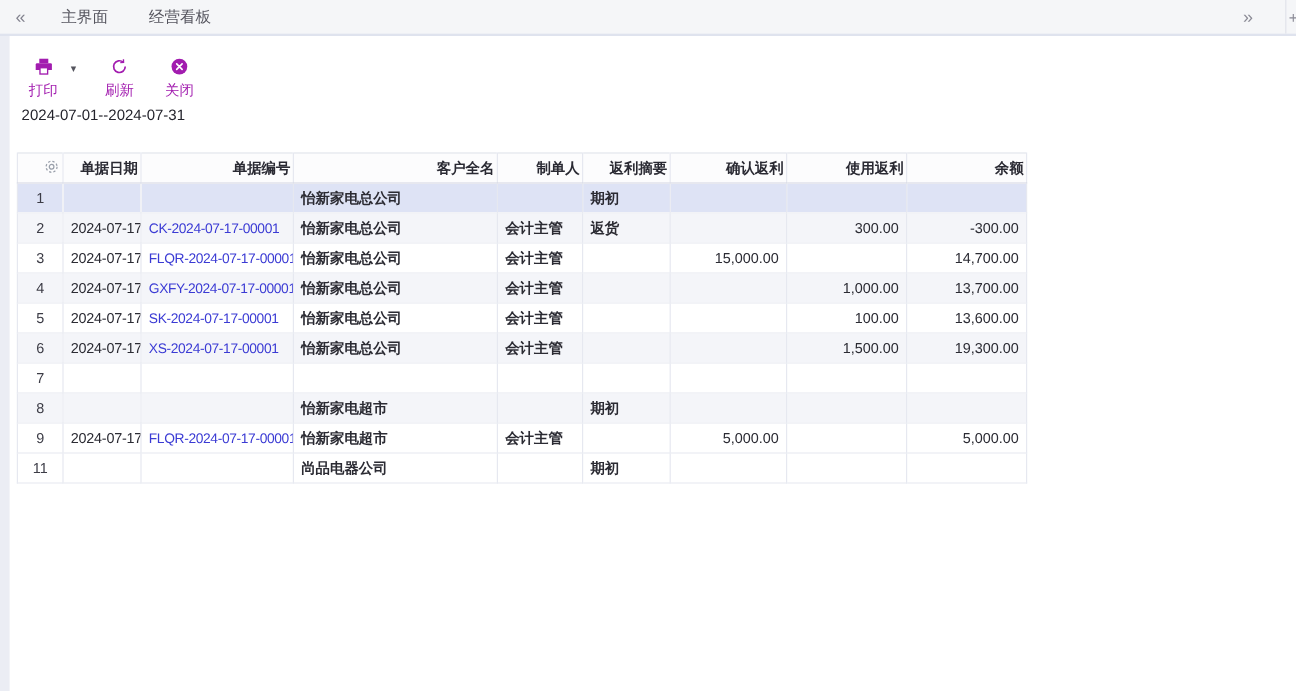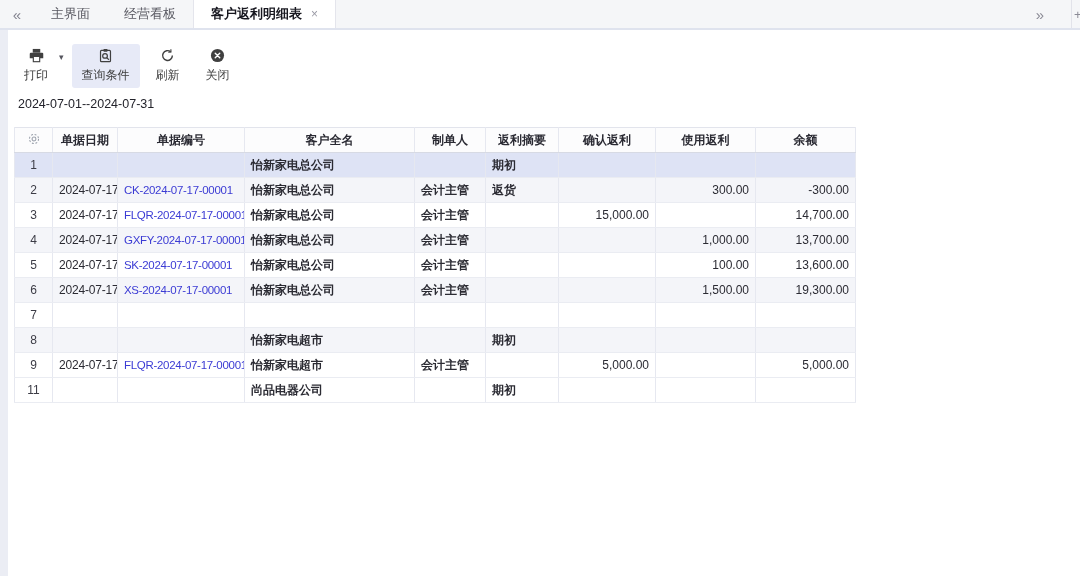--- a/index.html
+++ b/index.html
@@ -21,36 +21,36 @@
   .tab-edge { position:absolute; right:0; top:0; height:28px; width:9px;
     border-left:1px solid #e2e3ea; color:#8b8b96; font-size:13px; overflow:hidden;
     display:flex; align-items:center; cursor:pointer; }
   .tab-edge span { margin-left:2px; }
   .top-divider { position:absolute; top:28px; left:0; width:1080px; height:2px; background:#dfe3ee; }
   .left-strip { position:absolute; top:30px; left:0; width:8px; height:546px; background:#ebedf4; }
 
   
   .toolbar { position:absolute; left:14px; top:44px; display:flex; align-items:flex-start; color:#35353e; }
   .tbtn { display:flex; flex-direction:column; align-items:center; gap:4px;
-    padding:4px 10px; font-size:12px; color:#404040; border-radius:3px; cursor:pointer; }
+    padding:4px 10px; font-size:12px; color:#a21caf; border-radius:3px; cursor:pointer; }
   .tbtn svg { display:block; }
   .tbtn.active-bg { background:var(--toolbar-active-bg); }
   .print-caret { margin-top:8px; margin-left:1px; margin-right:8px; font-size:9px; color:#55555e; cursor:pointer; }
   .tbtn.gap { margin-left:6px; }
 
-  .date-range { position:absolute; left:18px; top:97px; font-size:12.5px; color:#23232b; }
+  .date-range { position:absolute; left:18px; top:89px; font-size:12.5px; color:#23232b; }
 
   
   table { border-collapse:collapse; table-layout:fixed; }
   .grid { position:absolute; left:14px; top:127px; width:841px; font-size:12px; color:#2b2b33;
     border-top:1px solid #e2e4ec; }
   .grid th, .grid td { height:25px; border-right:1px solid #e6e8f0; border-bottom:1px solid #eaecf2;
     overflow:hidden; white-space:nowrap; padding:0 6px; }
   .grid th:first-child, .grid td:first-child { border-left:1px solid #e6e8f0; }
-  .grid th { font-weight:bold; text-align:center; background:#fcfcfd; color:#2a2a33;
+  .grid th { font-weight:bold; text-align:right; background:#fcfcfd; color:#2a2a33;
     border-bottom:1px solid #d7dae4; padding:0 2px; }
   .grid th.gear { color:#9aa0ab; }
   .c-num { text-align:center; color:#3c3c46; padding:0 2px; }
   .c-date { padding:0 3px; letter-spacing:-0.2px; }
   .c-doc { padding:0 5px; }
   .c-text { text-align:left;font-weight:bold; }
   .c-amount { text-align:right; padding:0 8px; }
   tr.sel td { background:var(--selected-row); }
   tr.stripe td { background:var(--stripe-row); }
   .doclink { color:var(--link); font-size:11.5px; letter-spacing:-0.3px; cursor:pointer; }
@@ -68,55 +68,40 @@
 <div class="screen">
 
   <div class="tabbar">
     <div class="tab-collapse">«</div>
     <div class="tab">
       <span>主界面</span>
     </div>
     <div class="tab">
       <span>经营看板</span>
     </div>
-    <div class="tab active">
-      <span>客户返利明细表</span>
-      <span class="tab-close">×</span>
-    </div>
     <div class="tab-expand">»</div>
     <div class="tab-edge">
       <span>+</span>
     </div>
   </div>
   <div class="top-divider"></div>
   <div class="left-strip"></div>
 
   <div class="toolbar">
     <div class="tbtn">
       <span>
         <svg viewBox="0 0 16 16" width="15" height="15">
           <rect x="4" y="1" width="8" height="4" fill="currentColor"></rect>
           <path d="M2 5h12a1.2 1.2 0 0 1 1.2 1.2V11H.8V6.2A1.2 1.2 0 0 1 2 5z" fill="currentColor"></path>
           <rect x="4.6" y="9" width="6.8" height="5.6" fill="#fff" stroke="currentColor" stroke-width="1.2"></rect>
         </svg>
       </span>
       <span>打印</span>
     </div>
     <div class="print-caret">▾</div>
-    <div class="tbtn active-bg">
-      <span>
-        <svg viewBox="0 0 16 16" width="15" height="15" fill="none" stroke="currentColor" stroke-width="1.3">
-          <rect x="2.7" y="2.6" width="10.6" height="12" rx="1"></rect>
-          <rect x="5.8" y="1" width="4.4" height="3" rx="0.8" fill="currentColor" stroke="none"></rect>
-          <circle cx="7.5" cy="8.4" r="2.5"></circle>
-          <path d="M9.3 10.2l2.3 2.3"></path>
-        </svg>
-      </span>
-      <span>查询条件</span>
-    </div>
     <div class="tbtn gap">
       <span>
         <svg viewBox="0 0 16 16" width="15" height="15" fill="none" stroke="currentColor" stroke-width="1.5">
           <path d="M13.2 8a5.2 5.2 0 1 1-1.8-3.9"></path>
           <path d="M11.6 1.4l.1 2.9-2.9.2" stroke-width="1.2"></path>
         </svg>
       </span>
       <span>刷新</span>
     </div>
     <div class="tbtn gap">

